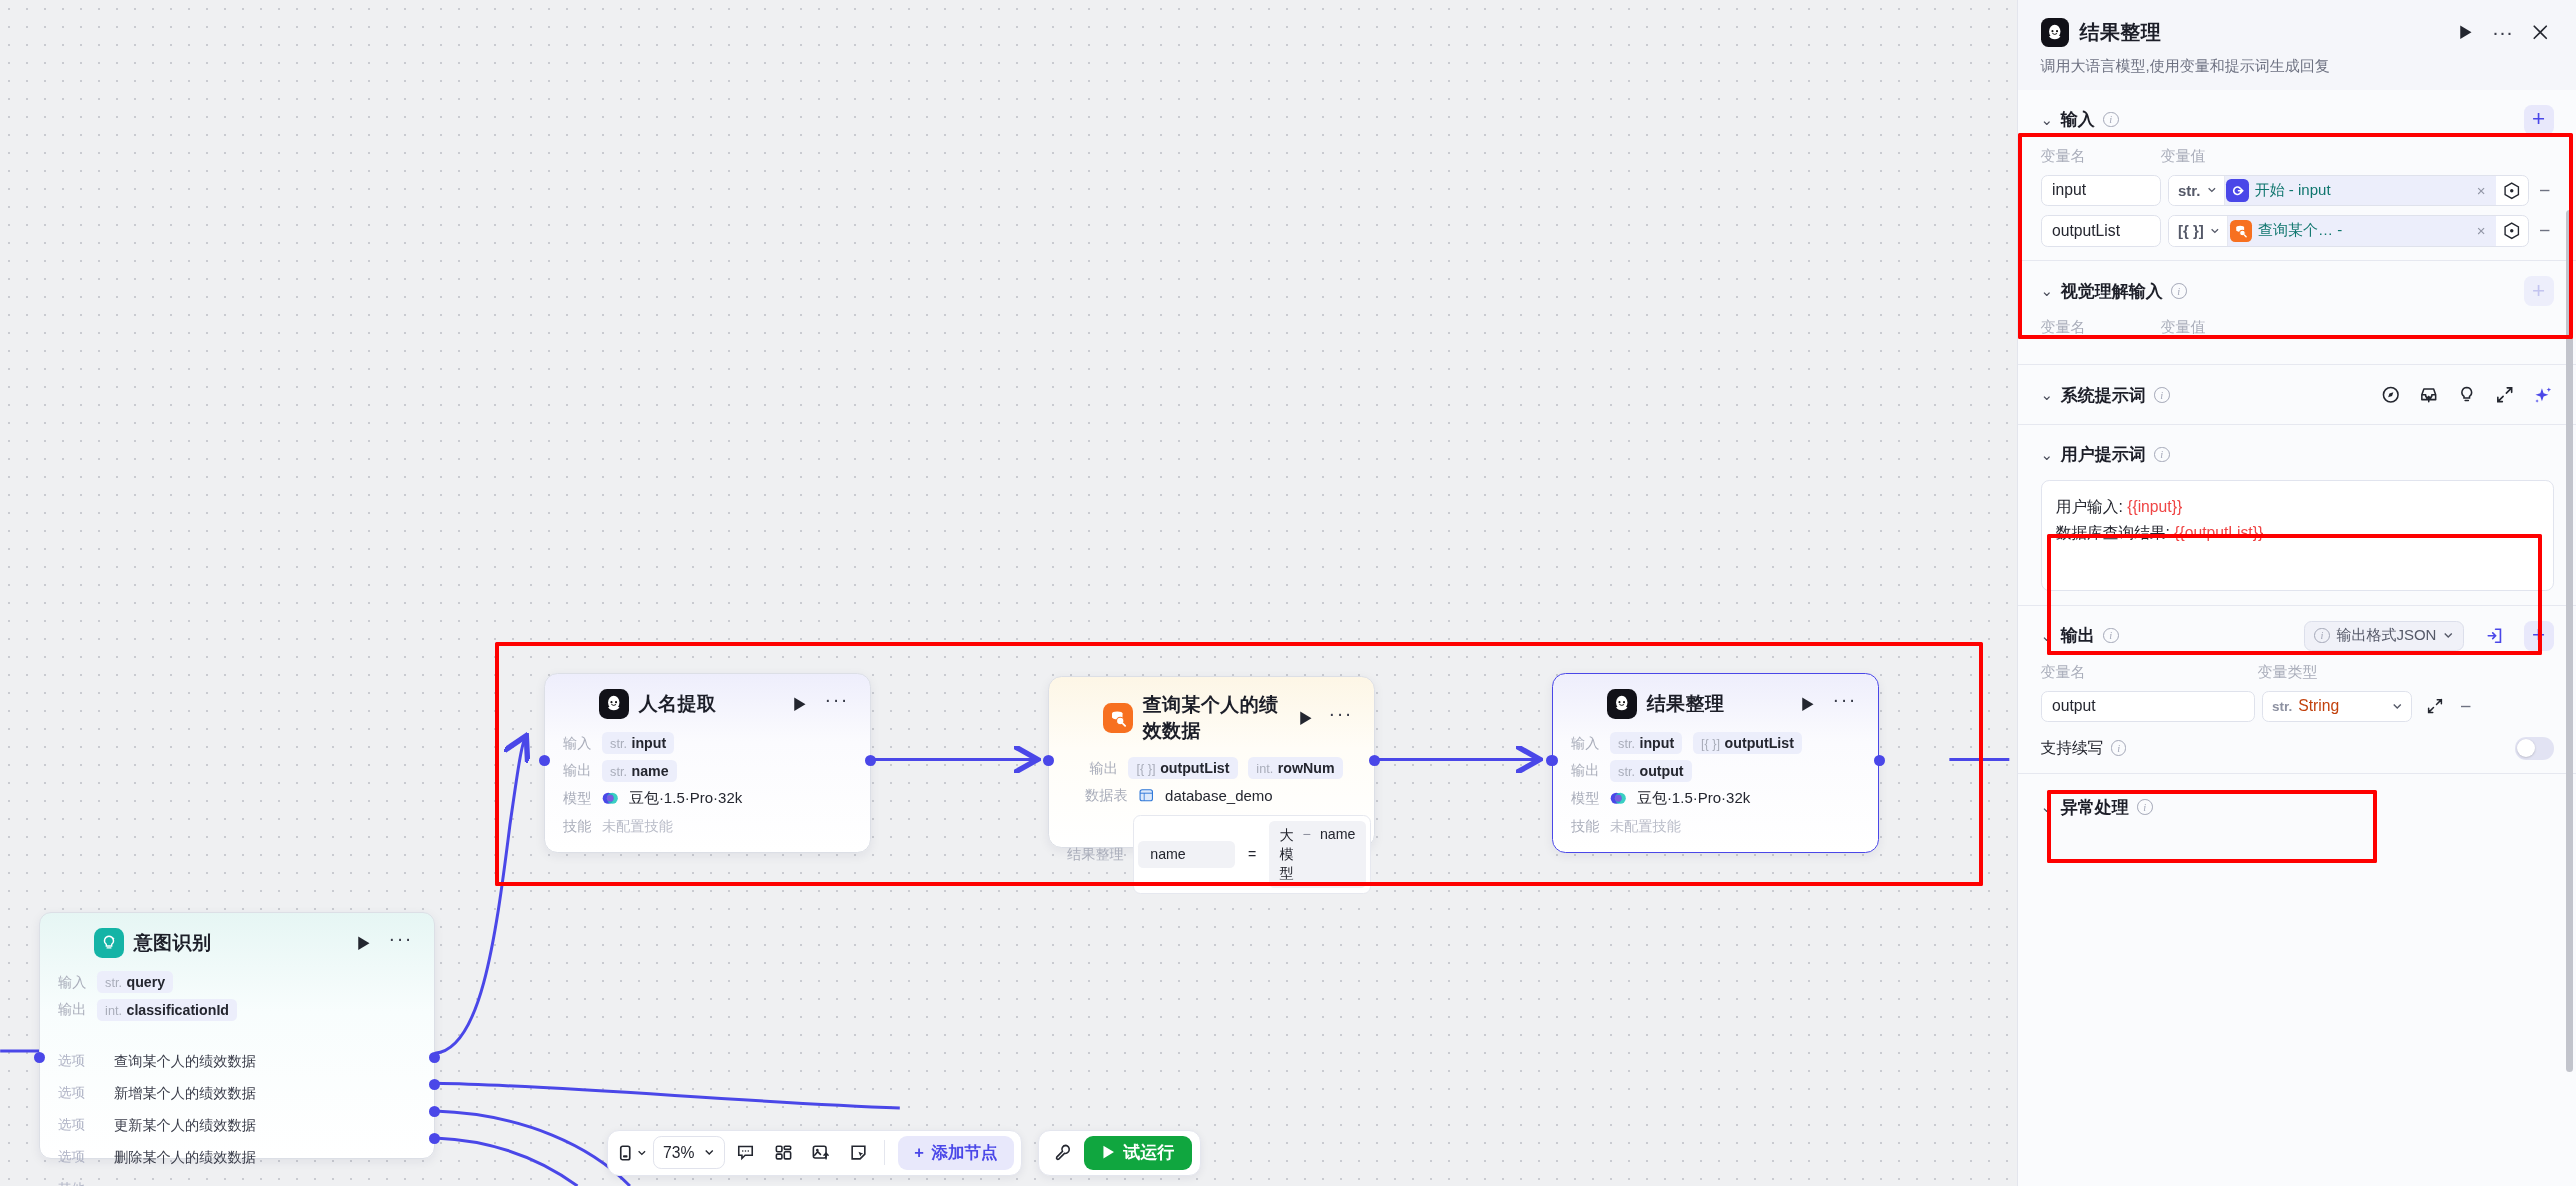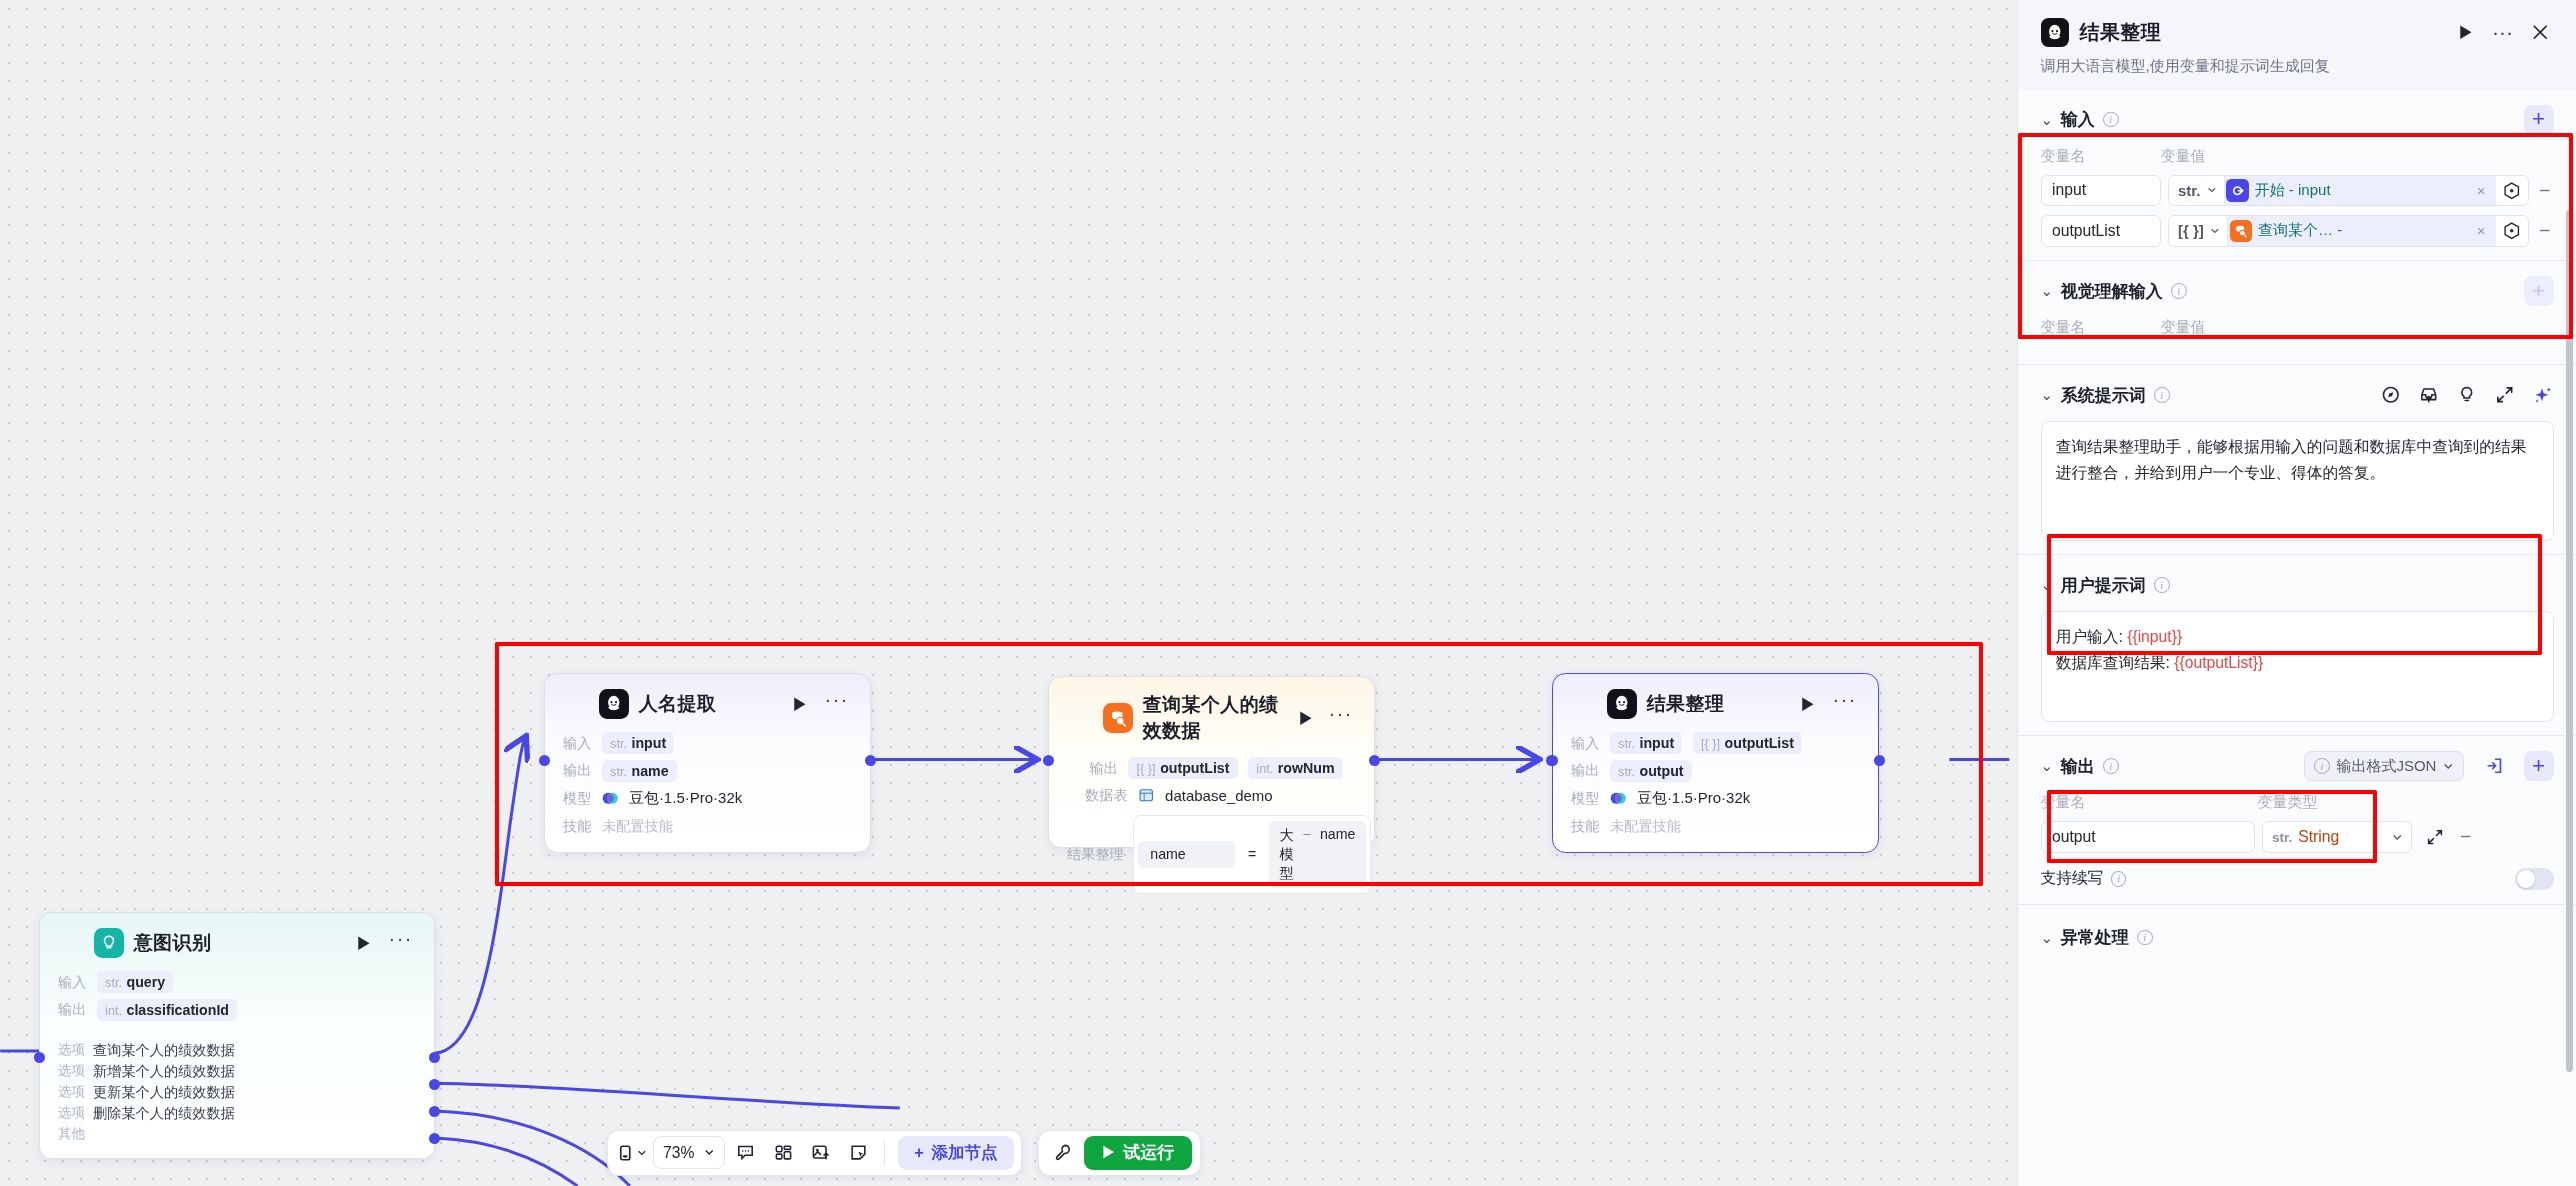--- a/index.html
+++ b/index.html
@@ -47,21 +47,21 @@
 
   .node-row { display: flex; align-items: center; gap: 10.5px; margin: 3.7px 0; min-height: 24px; }
   .row-lbl { font-size: 14.2px; color: #a9adba; flex: 0 0 auto; }
   .chip {
     background: #eceefb; border-radius: 5.2px; padding: 3px 8.2px;
     font-size: 14.2px; color: #24262f; font-weight: 700; display: inline-flex; gap: 4.5px; align-items: baseline;
   }
   .chip .t { color: #a9adba; font-weight: 400; font-size: 12.7px; }
   .plain { font-size: 15px; color: #24262f; }
   .muted { font-size: 14.2px; color: #b9bcc8; }
-  .opt-row { display: flex; align-items: center; gap: 8px; margin: 2px 0; }
+  .opt-row { display: flex; align-items: center; gap: 29px; margin: 13px 0; }
   .opt-lbl { font-size: 13.5px; color: #b0b4c6; }
   .opt-txt { font-size: 14.2px; color: #3a3d4a; }
 
   .cond-box {
     display: flex; align-items: center; gap: 0;
     border: 0.7px solid #e6e8ef; border-radius: 7.5px; padding: 4.5px; background: #fff;
   }
   .cond-cell { background: #f1f2f6; border-radius: 5.2px; padding: 5.2px 12px; font-size: 14.2px; color: #24262f; min-width: 97px; }
   .cond-eq { padding: 0 12.7px; font-size: 14.2px; color: #24262f; }
   .cond-cell2 { background: #f1f2f6; border-radius: 5.2px; padding: 5.2px 10.5px; font-size: 14.2px; color: #24262f; display: flex; gap: 9px; }
@@ -615,23 +615,20 @@
             </span>
             <span class="ptool">
               <svg width="19.5" height="19.5" viewBox="0 0 24 24">
                   <path d="M11 4 L13 10 L19 12 L13 14 L11 20 L9 14 L3 12 L9 10 z" fill="#4a47e8"></path>
                   <path d="M19.5 3 l.8 2 2 .8 -2 .8 -.8 2 -.8-2 -2-.8 2-.8z" fill="#4a47e8"></path>
                   <path d="M5 17.5 l.6 1.5 1.5.6 -1.5.6 -.6 1.5 -.6-1.5 -1.5-.6 1.5-.6z" fill="#4a47e8"></path>
                 </svg>
             </span>
           </span>
         </div>
-        <div class="prompt-box">
-          <p>查询结果整理助手，能够根据用输入的问题和数据库中查询到的结果进行整合，并给到用户一个专业、得体的答复。</p>
-        </div>
       </div>
 
       <div class="sect">
         <div class="sect-head">
           <span class="chev">⌄</span>
           <span class="sect-title">用户提示词</span>
           <span class="info-i">i</span>
         </div>
         <div class="prompt-box" style="min-height:111px">
           <p><span>用户输入: </span><span class="tok">{{input}}</span></p>

